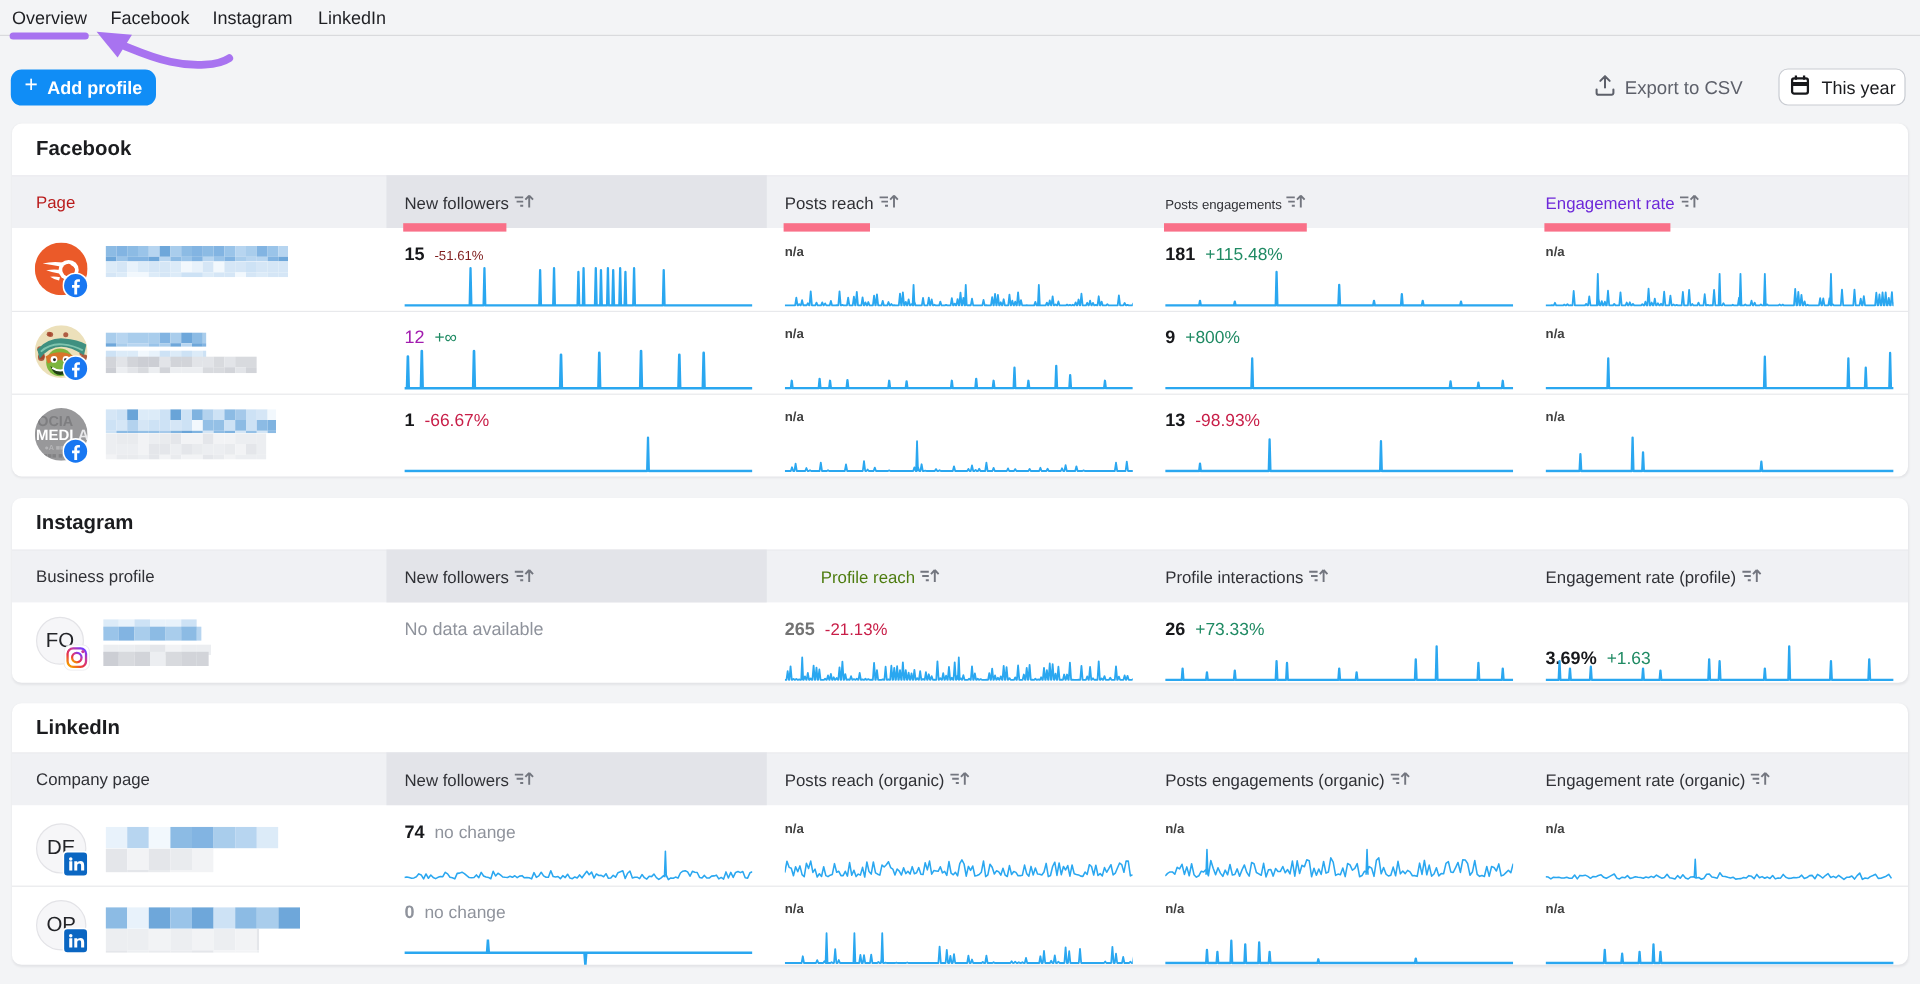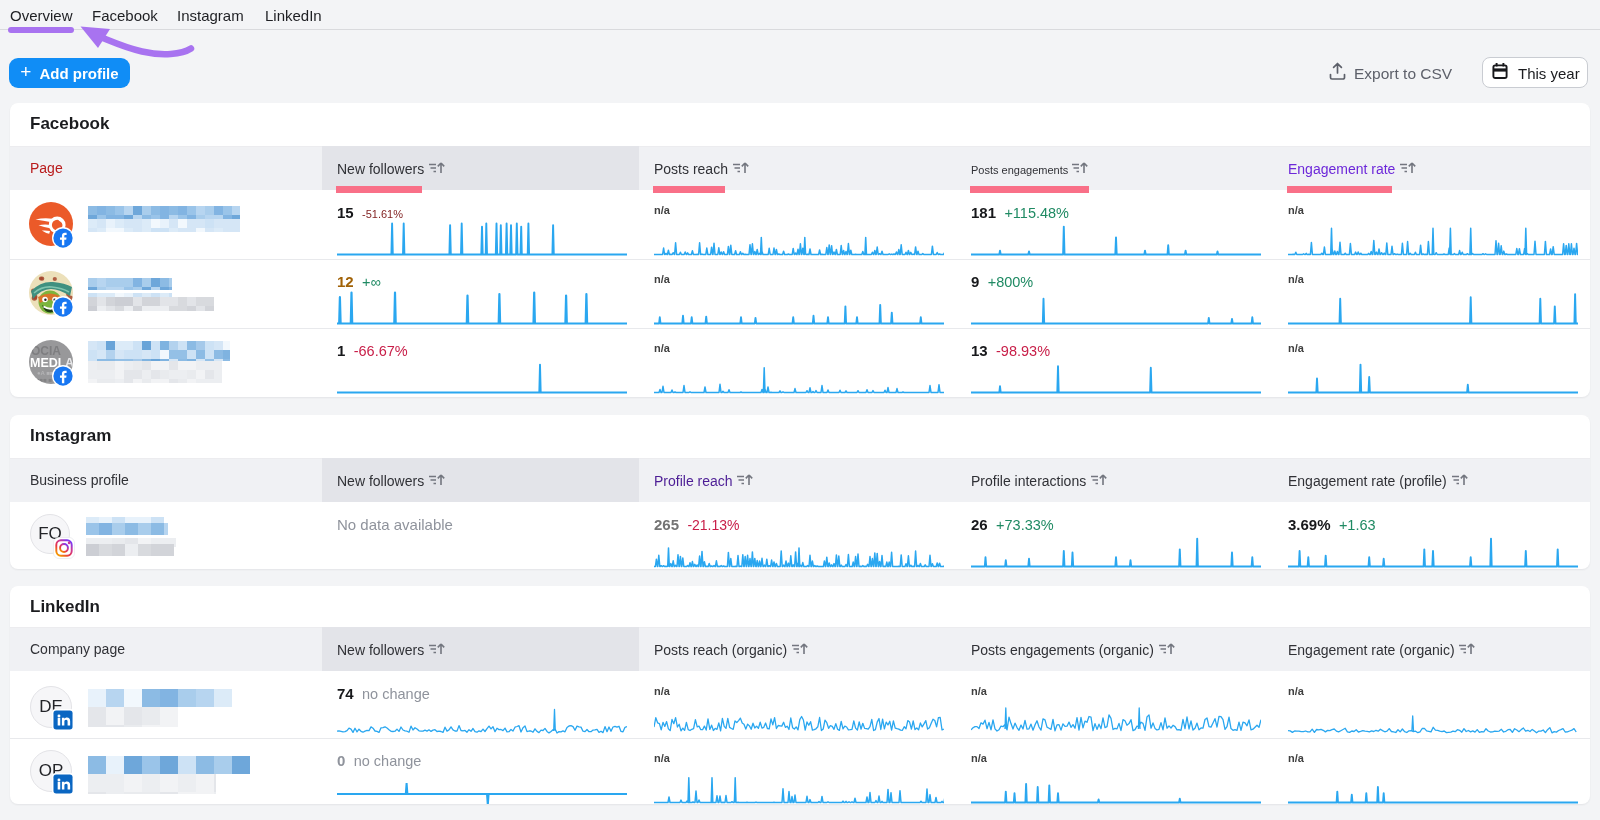--- a/index.html
+++ b/index.html
@@ -266,21 +266,21 @@
       <rect x="45" y="9" width="9" height="5" fill="#d2d4d9"></rect>
       <rect x="54" y="9" width="9" height="5" fill="#eceef1"></rect>
       <rect x="63" y="9" width="9" height="5" fill="#eceef1"></rect>
       <rect x="72" y="9" width="9" height="5" fill="#eceef1"></rect>
       <rect x="81" y="9" width="9" height="5" fill="#d8dade"></rect>
       <rect x="90" y="9" width="9" height="5" fill="#d8dade"></rect>
       <rect x="99" y="9" width="9" height="5" fill="#d2d4d9"></rect>
       <rect x="108" y="9" width="9" height="5" fill="#e2e4e8"></rect>
       <rect x="117" y="9" width="9" height="5" fill="#d2d4d9"></rect>
     </svg></div>
-<div style="position:absolute;left:337px;top:273px;font-size:15px;white-space:nowrap"><span style="font-weight:bold;color:#a16207">12</span>&nbsp;&nbsp;<span style="color:#1f8a63;font-size:14.5px">+∞</span></div>
+<div style="position:absolute;left:337px;top:273px;font-size:15px;white-space:nowrap"><span style="font-weight:normal;color:#a21caf">12</span>&nbsp;&nbsp;<span style="color:#1f8a63;font-size:14.5px">+∞</span></div>
 <div style="position:absolute;left:337px;top:291px;width:290px;height:34px"><svg width="290" height="34" viewBox="0 0 290 34">
       <path d="M0.0 32.5L2.2 32.5L2.9 6.2L3.6 32.5L13.8 32.5L14.5 1.5L15.2 32.5L57.3 32.5L58.0 1.5L58.7 32.5L129.8 32.5L130.5 4.6L131.2 32.5L161.7 32.5L162.4 3.1L163.1 32.5L196.5 32.5L197.2 1.5L197.9 32.5L228.4 32.5L229.1 4.6L229.8 32.5L248.7 32.5L249.4 3.1L250.1 32.5L290.0 32.5" fill="none" stroke="#2aa7f0" stroke-width="2.2" stroke-linejoin="round"></path>
     </svg></div>
 <div class="na" style="left:654px;top:273px">n/a</div>
 <div style="position:absolute;left:654px;top:291px;width:290px;height:34px"><svg width="290" height="34" viewBox="0 0 290 34">
       <path d="M0.0 32.5L5.1 32.5L5.8 26.3L6.5 32.5L28.3 32.5L29.0 24.8L29.7 32.5L37.0 32.5L37.7 26.3L38.4 32.5L51.5 32.5L52.2 25.7L52.9 32.5L86.3 32.5L87.0 26.3L87.7 32.5L100.8 32.5L101.5 26.9L102.2 32.5L138.5 32.5L139.2 26.3L139.9 32.5L158.8 32.5L159.5 24.8L160.2 32.5L173.3 32.5L174.0 26.3L174.7 32.5L190.7 32.5L191.4 15.4L192.1 32.5L202.3 32.5L203.0 26.3L203.7 32.5L225.5 32.5L226.2 13.9L226.9 32.5L237.1 32.5L237.8 21.6L238.5 32.5L266.1 32.5L266.8 26.3L267.5 32.5L290.0 32.5" fill="none" stroke="#2aa7f0" stroke-width="1.9" stroke-linejoin="round"></path>
     </svg></div>
 <div style="position:absolute;left:971px;top:273px;font-size:15px;white-space:nowrap"><span style="font-weight:bold;color:#17181b">9</span>&nbsp;&nbsp;<span style="color:#1f8a63;font-size:14.5px">+800%</span></div>
 <div style="position:absolute;left:971px;top:291px;width:290px;height:34px"><svg width="290" height="34" viewBox="0 0 290 34">
       <path d="M0.0 32.5L71.8 32.5L72.5 7.7L73.2 32.5L237.1 32.5L237.8 26.9L238.5 32.5L260.3 32.5L261.0 27.9L261.7 32.5L280.6 32.5L281.3 26.3L282.0 32.5L290.0 32.5" fill="none" stroke="#2aa7f0" stroke-width="1.9" stroke-linejoin="round"></path>
@@ -426,21 +426,21 @@
 <div class="title" style="top:426px">Instagram</div>
 <div style="position:absolute;left:10px;top:458px;width:1580px;height:44px;background:#f0f1f4;border-top:1px solid #ececef"></div>
 <div style="position:absolute;left:322px;top:458px;width:317px;height:44px;background:#e3e4e9"></div>
 <div style="position:absolute;left:30px;top:472px;font-size:14px;color:#303136;white-space:nowrap">Business profile</div>
 <div style="position:absolute;left:337px;top:472px;font-size:14px;color:#303136;white-space:nowrap">New followers <svg width="17" height="16" viewBox="0 0 17 16" style="vertical-align:-2px">
       <g stroke="#73767f" stroke-width="1.6" fill="none">
         <path d="M1 4.5h7M2.5 8h5.5M5.5 11.5h2.5"></path>
         <path d="M13 13V3.5M13 3l-3.2 3.4M13 3l3.2 3.4"></path>
       </g>
     </svg></div>
-<div style="position:absolute;left:654px;top:472px;font-size:14px;color:#4c1d95;white-space:nowrap">Profile reach <svg width="17" height="16" viewBox="0 0 17 16" style="vertical-align:-2px">
+<div style="position:absolute;left:684px;top:472px;font-size:14px;color:#4d7c0f;white-space:nowrap">Profile reach <svg width="17" height="16" viewBox="0 0 17 16" style="vertical-align:-2px">
       <g stroke="#73767f" stroke-width="1.6" fill="none">
         <path d="M1 4.5h7M2.5 8h5.5M5.5 11.5h2.5"></path>
         <path d="M13 13V3.5M13 3l-3.2 3.4M13 3l3.2 3.4"></path>
       </g>
     </svg></div>
 <div style="position:absolute;left:971px;top:472px;font-size:14px;color:#303136;white-space:nowrap">Profile interactions <svg width="17" height="16" viewBox="0 0 17 16" style="vertical-align:-2px">
       <g stroke="#73767f" stroke-width="1.6" fill="none">
         <path d="M1 4.5h7M2.5 8h5.5M5.5 11.5h2.5"></path>
         <path d="M13 13V3.5M13 3l-3.2 3.4M13 3l3.2 3.4"></path>
       </g>
@@ -503,21 +503,21 @@
     </svg></div>
 <div style="position:absolute;left:337px;top:516px;font-size:15px;color:#8f939c">No data available</div>
 <div style="position:absolute;left:654px;top:516px;font-size:15px;white-space:nowrap"><span style="font-weight:bold;color:#737373">265</span>&nbsp;&nbsp;<span style="color:#c81e48;font-size:14px">-21.13%</span></div>
 <div style="position:absolute;left:654px;top:534px;width:290px;height:34px"><svg width="290" height="34" viewBox="0 0 290 34">
       <path d="M0.0 32.5L1.4 32.5L2.4 25.2L3.4 32.5L3.8 32.5L4.8 21.3L5.8 32.5L6.2 32.5L7.2 31.7L8.2 32.5L8.6 32.5L9.6 31.7L10.6 32.5L11.0 32.5L12.0 32.2L13.0 32.5L13.4 32.5L14.4 31.8L15.4 32.5L15.8 32.5L16.8 29.6L17.8 32.5L18.2 32.5L19.2 26.8L20.2 32.5L20.6 32.5L21.6 31.3L22.6 32.5L23.0 32.5L24.0 20.7L25.0 32.5L25.4 32.5L26.4 22.4L27.4 32.5L27.8 32.5L28.8 23.9L29.8 32.5L31.2 32.5L32.6 32.5L33.6 31.5L34.6 32.5L35.0 32.5L36.0 28.8L37.0 32.5L37.4 32.5L38.4 27.6L39.4 32.5L39.8 32.5L40.8 30.4L41.8 32.5L42.2 32.5L43.2 31.0L44.2 32.5L44.6 32.5L45.6 22.1L46.6 32.5L47.0 32.5L48.0 17.4L49.0 32.5L49.4 32.5L50.4 27.7L51.4 32.5L51.8 32.5L52.8 32.2L53.8 32.5L54.2 32.5L55.2 29.5L56.2 32.5L56.6 32.5L57.6 31.9L58.6 32.5L59.0 32.5L60.0 31.5L61.0 32.5L61.4 32.5L62.4 26.8L63.4 32.5L63.8 32.5L64.8 32.2L65.8 32.5L66.2 32.5L67.2 31.6L68.2 32.5L68.6 32.5L69.6 31.9L70.6 32.5L71.0 32.5L72.0 32.4L73.0 32.5L73.4 32.5L74.4 18.4L75.4 32.5L75.8 32.5L76.8 24.5L77.8 32.5L79.2 32.5L80.6 32.5L81.6 32.2L82.6 32.5L83.0 32.5L84.0 21.6L85.0 32.5L85.4 32.5L86.4 32.1L87.4 32.5L87.8 32.5L88.8 20.8L89.8 32.5L90.2 32.5L91.2 22.5L92.2 32.5L92.6 32.5L93.6 21.2L94.6 32.5L95.0 32.5L96.0 24.5L97.0 32.5L97.4 32.5L98.4 17.9L99.4 32.5L99.8 32.5L100.8 24.4L101.8 32.5L102.2 32.5L103.2 26.6L104.2 32.5L104.6 32.5L105.6 27.1L106.6 32.5L107.0 32.5L108.0 24.3L109.0 32.5L109.4 32.5L110.4 31.1L111.4 32.5L111.8 32.5L112.8 25.2L113.8 32.5L114.2 32.5L115.2 31.7L116.2 32.5L116.6 32.5L117.6 26.1L118.6 32.5L119.0 32.5L120.0 27.9L121.0 32.5L121.4 32.5L122.4 29.5L123.4 32.5L123.8 32.5L124.8 32.4L125.8 32.5L126.2 32.5L127.2 17.1L128.2 32.5L128.6 32.5L129.6 31.1L130.6 32.5L131.0 32.5L132.0 27.0L133.0 32.5L133.4 32.5L134.4 29.1L135.4 32.5L135.8 32.5L136.8 21.7L137.8 32.5L138.2 32.5L139.2 30.8L140.2 32.5L140.6 32.5L141.6 17.9L142.6 32.5L143.0 32.5L144.0 29.0L145.0 32.5L145.4 32.5L146.4 31.1L147.4 32.5L147.8 32.5L148.8 28.6L149.8 32.5L151.2 32.5L152.6 32.5L153.6 31.5L154.6 32.5L155.0 32.5L156.0 21.3L157.0 32.5L157.4 32.5L158.4 27.1L159.4 32.5L159.8 32.5L160.8 31.6L161.8 32.5L162.2 32.5L163.2 31.9L164.2 32.5L164.6 32.5L165.6 32.5L166.6 32.5L167.0 32.5L168.0 32.4L169.0 32.5L169.4 32.5L170.4 26.9L171.4 32.5L171.8 32.5L172.8 23.2L173.8 32.5L174.2 32.5L175.2 28.9L176.2 32.5L176.6 32.5L177.6 30.8L178.6 32.5L179.0 32.5L180.0 29.6L181.0 32.5L181.4 32.5L182.4 20.9L183.4 32.5L183.8 32.5L184.8 22.0L185.8 32.5L186.2 32.5L187.2 31.1L188.2 32.5L188.6 32.5L189.6 32.5L190.6 32.5L191.0 32.5L192.0 30.5L193.0 32.5L193.4 32.5L194.4 20.6L195.4 32.5L196.8 32.5L198.2 32.5L199.2 28.1L200.2 32.5L200.6 32.5L201.6 22.5L202.6 32.5L203.0 32.5L204.0 20.1L205.0 32.5L205.4 32.5L206.4 32.3L207.4 32.5L207.8 32.5L208.8 31.5L209.8 32.5L210.2 32.5L211.2 32.2L212.2 32.5L212.6 32.5L213.6 30.4L214.6 32.5L215.0 32.5L216.0 22.5L217.0 32.5L217.4 32.5L218.4 24.5L219.4 32.5L219.8 32.5L220.8 18.9L221.8 32.5L222.2 32.5L223.2 19.4L224.2 32.5L224.6 32.5L225.6 27.4L226.6 32.5L227.0 32.5L228.0 21.6L229.0 32.5L229.4 32.5L230.4 32.3L231.4 32.5L231.8 32.5L232.8 28.1L233.8 32.5L234.2 32.5L235.2 28.1L236.2 32.5L236.6 32.5L237.6 18.2L238.6 32.5L239.0 32.5L240.0 32.4L241.0 32.5L241.4 32.5L242.4 32.5L243.4 32.5L243.8 32.5L244.8 32.3L245.8 32.5L246.2 32.5L247.2 20.9L248.2 32.5L249.6 32.5L251.0 32.5L252.0 29.7L253.0 32.5L253.4 32.5L254.4 21.7L255.4 32.5L255.8 32.5L256.8 31.2L257.8 32.5L258.2 32.5L259.2 32.3L260.2 32.5L260.6 32.5L261.6 17.1L262.6 32.5L263.0 32.5L264.0 31.4L265.0 32.5L265.4 32.5L266.4 29.4L267.4 32.5L267.8 32.5L268.8 32.5L269.8 32.5L270.2 32.5L271.2 30.8L272.2 32.5L273.6 32.5L275.0 32.5L276.0 21.3L277.0 32.5L277.4 32.5L278.4 29.8L279.4 32.5L280.8 32.5L282.2 32.5L283.2 28.9L284.2 32.5L284.6 32.5L285.6 29.2L286.6 32.5L288.0 32.5L289.4 32.5L290.4 31.9L291.4 32.5M13.7 32.5L14.5 13.9L15.3 32.5M144.2 32.5L145.0 13.9L145.8 32.5" fill="none" stroke="#2aa7f0" stroke-width="1.5" stroke-linejoin="round"></path>
     </svg></div>
 <div style="position:absolute;left:971px;top:516px;font-size:15px;white-space:nowrap"><span style="font-weight:bold;color:#17181b">26</span>&nbsp;&nbsp;<span style="color:#1f8a63;font-size:14.5px">+73.33%</span></div>
 <div style="position:absolute;left:971px;top:534px;width:290px;height:34px"><svg width="290" height="34" viewBox="0 0 290 34">
       <path d="M0.0 32.5L13.8 32.5L14.5 23.2L15.2 32.5L34.1 32.5L34.8 26.3L35.5 32.5L57.3 32.5L58.0 24.8L58.7 32.5L92.1 32.5L92.8 17.0L93.5 32.5L100.8 32.5L101.5 18.5L102.2 32.5L144.3 32.5L145.0 23.2L145.7 32.5L158.8 32.5L159.5 26.3L160.2 32.5L208.1 32.5L208.8 15.4L209.5 32.5L225.5 32.5L226.2 4.6L226.9 32.5L260.3 32.5L261.0 18.5L261.7 32.5L280.6 32.5L281.3 23.2L282.0 32.5L290.0 32.5" fill="none" stroke="#2aa7f0" stroke-width="1.9" stroke-linejoin="round"></path>
     </svg></div>
-<div style="position:absolute;left:1288px;top:516px;font-size:15px;white-space:nowrap"><span style="font-weight:bold;color:#17181b">3.69%</span>&nbsp;&nbsp;<span style="color:#1f8a63;font-size:14.5px">+1.63</span></div>
+<div style="position:absolute;left:1288px;top:540px;font-size:15px;white-space:nowrap"><span style="font-weight:bold;color:#17181b">3.69%</span>&nbsp;&nbsp;<span style="color:#1f8a63;font-size:14.5px">+1.63</span></div>
 <div style="position:absolute;left:1288px;top:534px;width:290px;height:34px"><svg width="290" height="34" viewBox="0 0 290 34">
       <path d="M0.0 32.5L10.9 32.5L11.6 17.0L12.3 32.5L19.6 32.5L20.3 23.2L21.0 32.5L37.0 32.5L37.7 21.6L38.4 32.5L80.5 32.5L81.2 23.2L81.9 32.5L95.0 32.5L95.7 24.8L96.4 32.5L135.6 32.5L136.3 15.4L137.0 32.5L144.3 32.5L145.0 17.0L145.7 32.5L182.0 32.5L182.7 23.2L183.4 32.5L202.3 32.5L203.0 4.6L203.7 32.5L237.1 32.5L237.8 17.0L238.5 32.5L269.0 32.5L269.7 15.4L270.4 32.5L290.0 32.5" fill="none" stroke="#2aa7f0" stroke-width="1.9" stroke-linejoin="round"></path>
     </svg></div>
 <div class="card" style="top:586px;height:218px"></div>
 <div class="title" style="top:597px">LinkedIn</div>
 <div style="position:absolute;left:10px;top:627px;width:1580px;height:44px;background:#f0f1f4;border-top:1px solid #ececef"></div>
 <div style="position:absolute;left:322px;top:627px;width:317px;height:44px;background:#e3e4e9"></div>
 <div style="position:absolute;left:30px;top:641px;font-size:14px;color:#303136;white-space:nowrap">Company page</div>
 <div style="position:absolute;left:337px;top:641px;font-size:14px;color:#303136;white-space:nowrap">New followers <svg width="17" height="16" viewBox="0 0 17 16" style="vertical-align:-2px">
       <g stroke="#73767f" stroke-width="1.6" fill="none">

